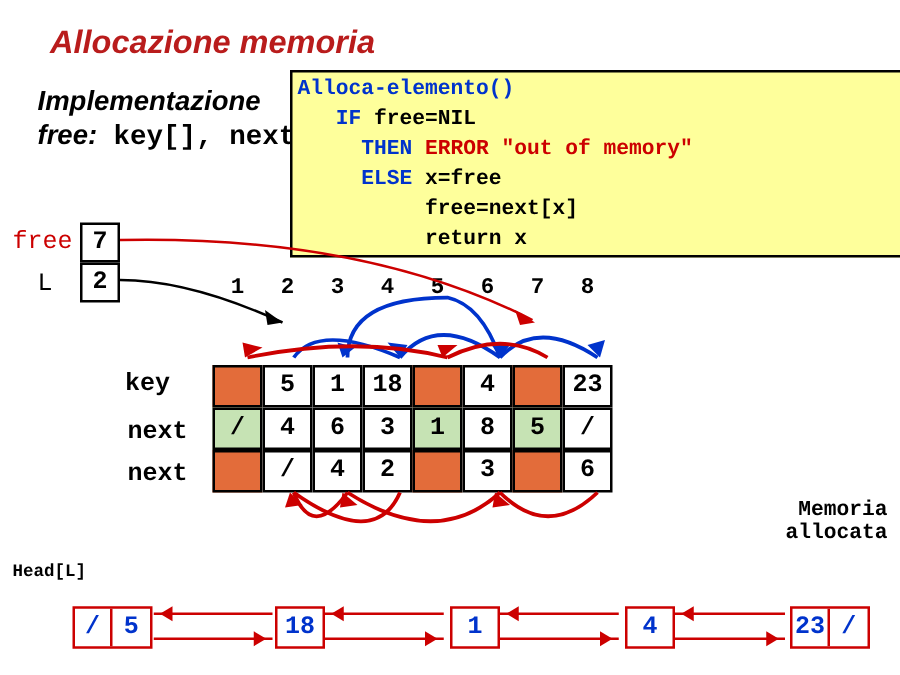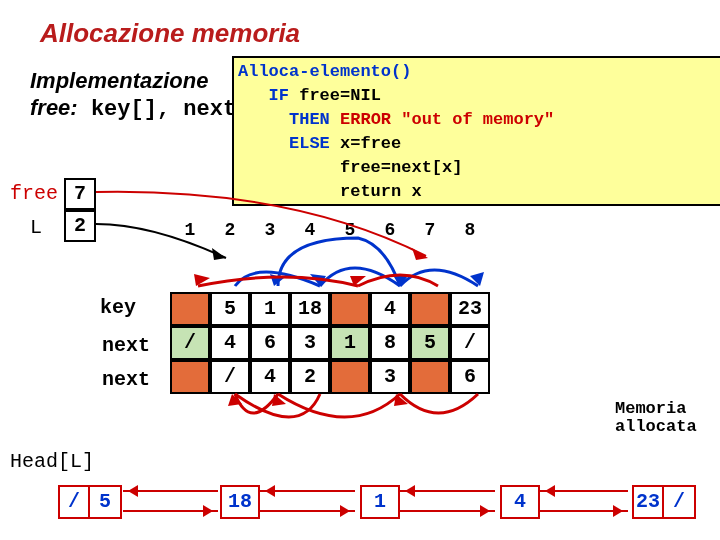--- a/index.html
+++ b/index.html
@@ -111,33 +111,33 @@
     font-family: "Courier New", monospace;
     font-weight: bold;
     font-size: 20px;
     background: #fff;
   }
   .redfill  { background: #e36c3a; }
   .greenfill{ background: #c6e3b4; }
   .htxt {
     position: absolute;
     font-family: "Courier New", monospace;
-    font-weight: normal;
-    font-size: 20px;
+    font-weight: bold;
+    font-size: 14px;
   }
 
   .memlabel {
     position: absolute;
     right: 10px;
     top: 400px;
     width: 95px;
     font-family: "Courier New", monospace;
     font-weight: bold;
     font-size: 17px;
-    text-align: left;
+    text-align: right;
     color: #000;
     line-height: 18px;
   }
   .listbox {
     position: absolute;
     border: 2px solid #cc0000;
     background: #fff;
     display: flex;
   }
   .lcell {

